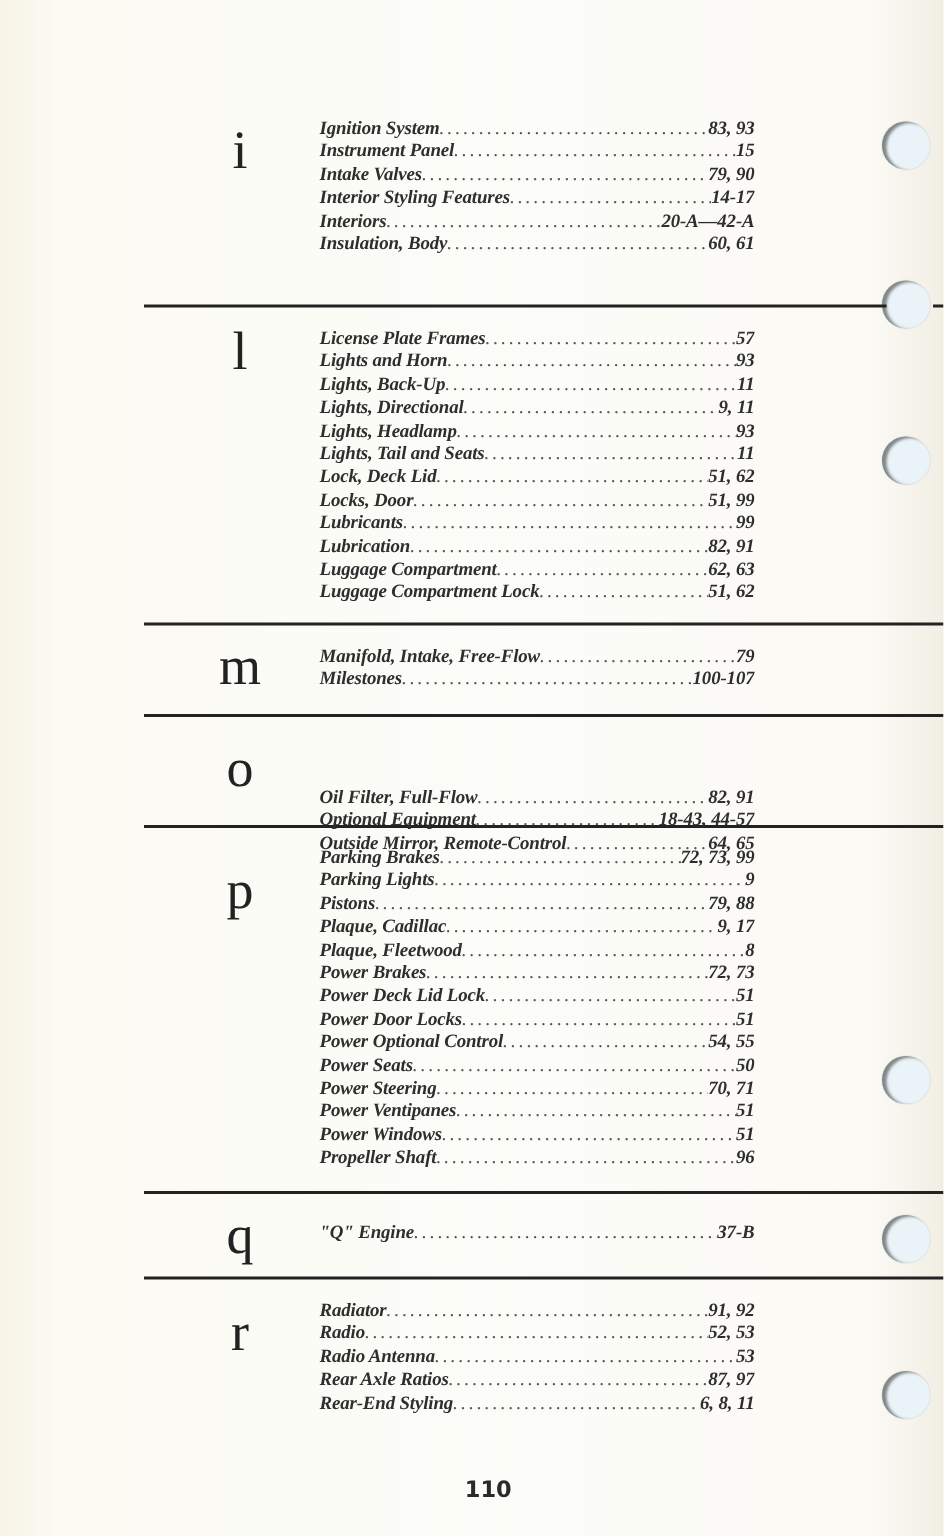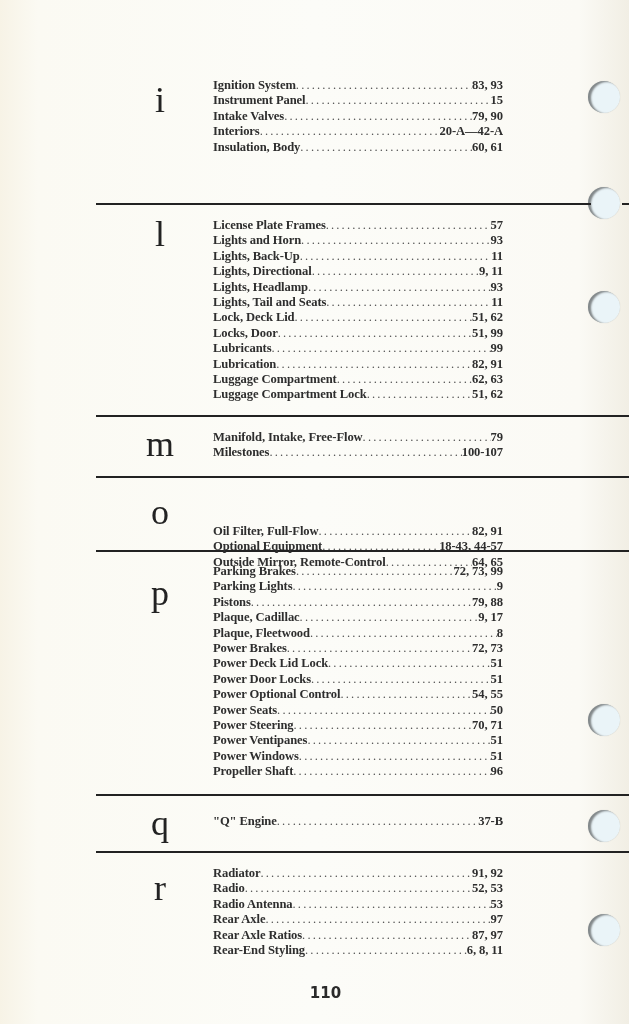--- a/index.html
+++ b/index.html
@@ -12,21 +12,21 @@
   .divider {
     position: absolute; left: 96px; right: 0; height: 2px;
     background: #222;
   }
   .letter {
     position: absolute; left: 120px; width: 80px; text-align: center;
     font-family: "Liberation Serif", "DejaVu Serif", serif;
     font-size: 36px; line-height: 36px; color: #222;
   }
   .entries {
-    position: absolute; left: 213px; width: 290px;
+    position: absolute; left: 213px; width: 290px; font-style: italic;
   }
   .entry {
     display: flex; align-items: baseline;
     font-size: 12.6px; line-height: 15.4px; font-weight: bold;
     color: #2e2e2e; white-space: nowrap; overflow: hidden;
     letter-spacing: -0.1px;
   }
   .entry .name { flex: 0 0 auto; }
   .entry .dots {
     flex: 1 1 auto; overflow: hidden; font-weight: normal; color: #555;
@@ -79,20 +79,25 @@
       <span class="name">Instrument Panel</span>
       <span class="dots"></span>
       <span class="pages">15</span>
     </div>
     <div class="entry">
       <span class="name">Intake Valves</span>
       <span class="dots"></span>
       <span class="pages">79, 90</span>
     </div>
     <div class="entry">
+      <span class="name">Interior Styling Features</span>
+      <span class="dots"></span>
+      <span class="pages">14-17</span>
+    </div>
+    <div class="entry">
       <span class="name">Interiors</span>
       <span class="dots"></span>
       <span class="pages">20-A—42-A</span>
     </div>
     <div class="entry">
       <span class="name">Insulation, Body</span>
       <span class="dots"></span>
       <span class="pages">60, 61</span>
     </div>
   </div>
@@ -288,25 +293,20 @@
       <span class="name">Radio</span>
       <span class="dots"></span>
       <span class="pages">52, 53</span>
     </div>
     <div class="entry">
       <span class="name">Radio Antenna</span>
       <span class="dots"></span>
       <span class="pages">53</span>
     </div>
     <div class="entry">
-      <span class="name">Rear Axle</span>
-      <span class="dots"></span>
-      <span class="pages">97</span>
-    </div>
-    <div class="entry">
       <span class="name">Rear Axle Ratios</span>
       <span class="dots"></span>
       <span class="pages">87, 97</span>
     </div>
     <div class="entry">
       <span class="name">Rear-End Styling</span>
       <span class="dots"></span>
       <span class="pages">6, 8, 11</span>
     </div>
   </div>

